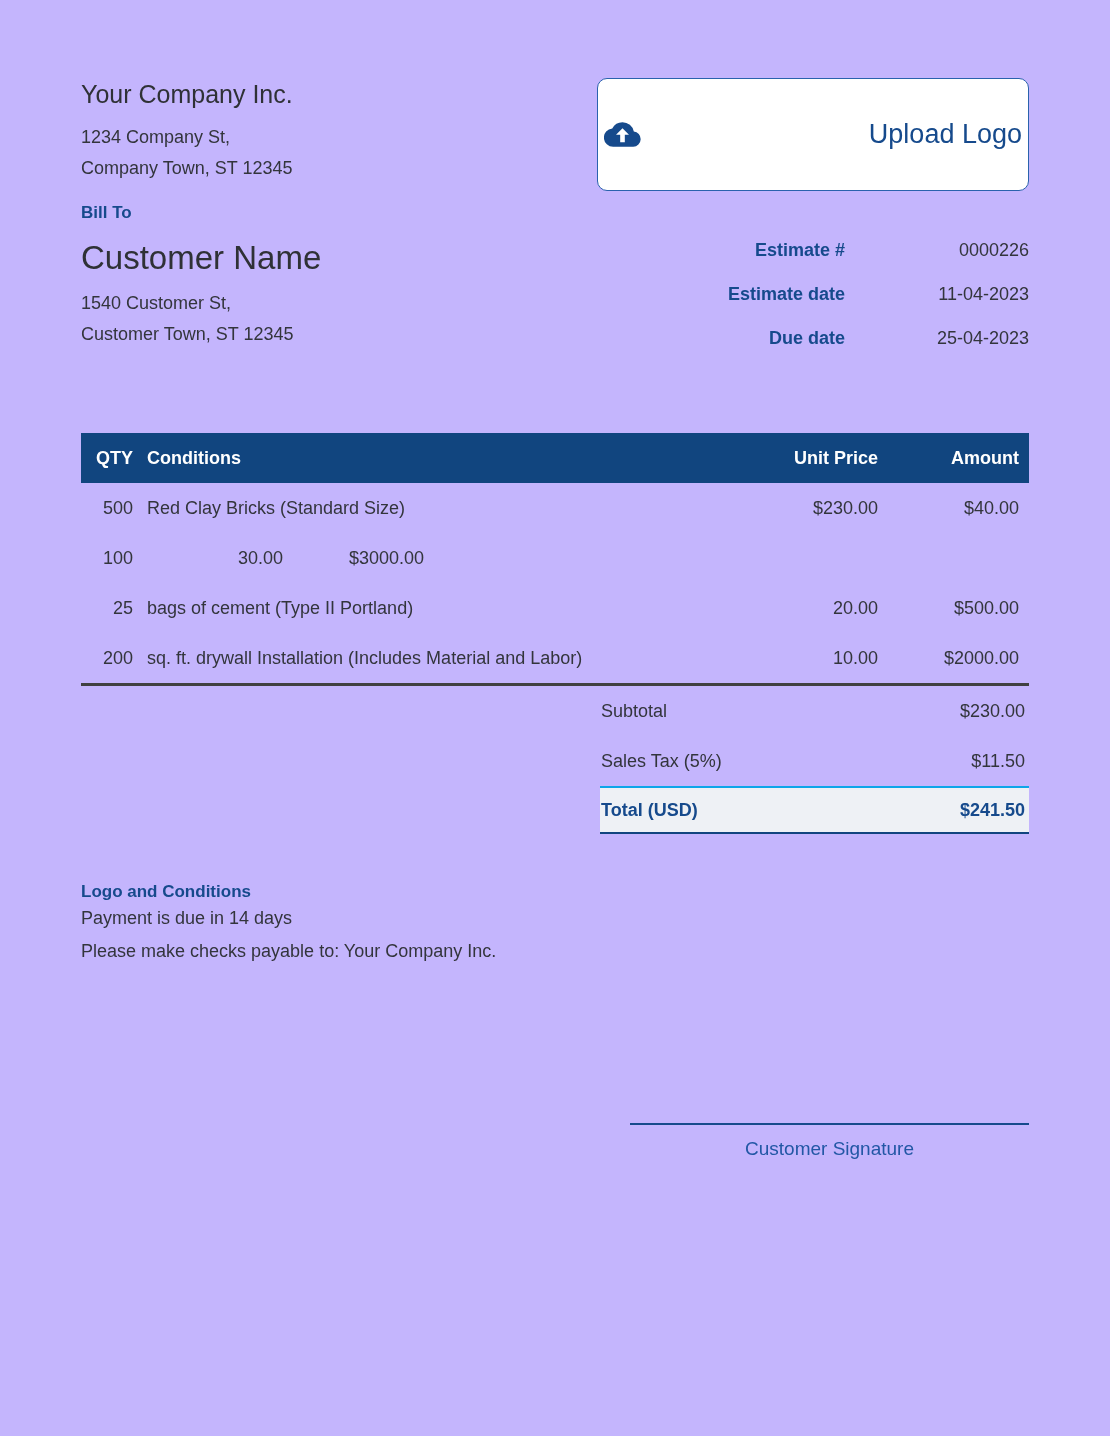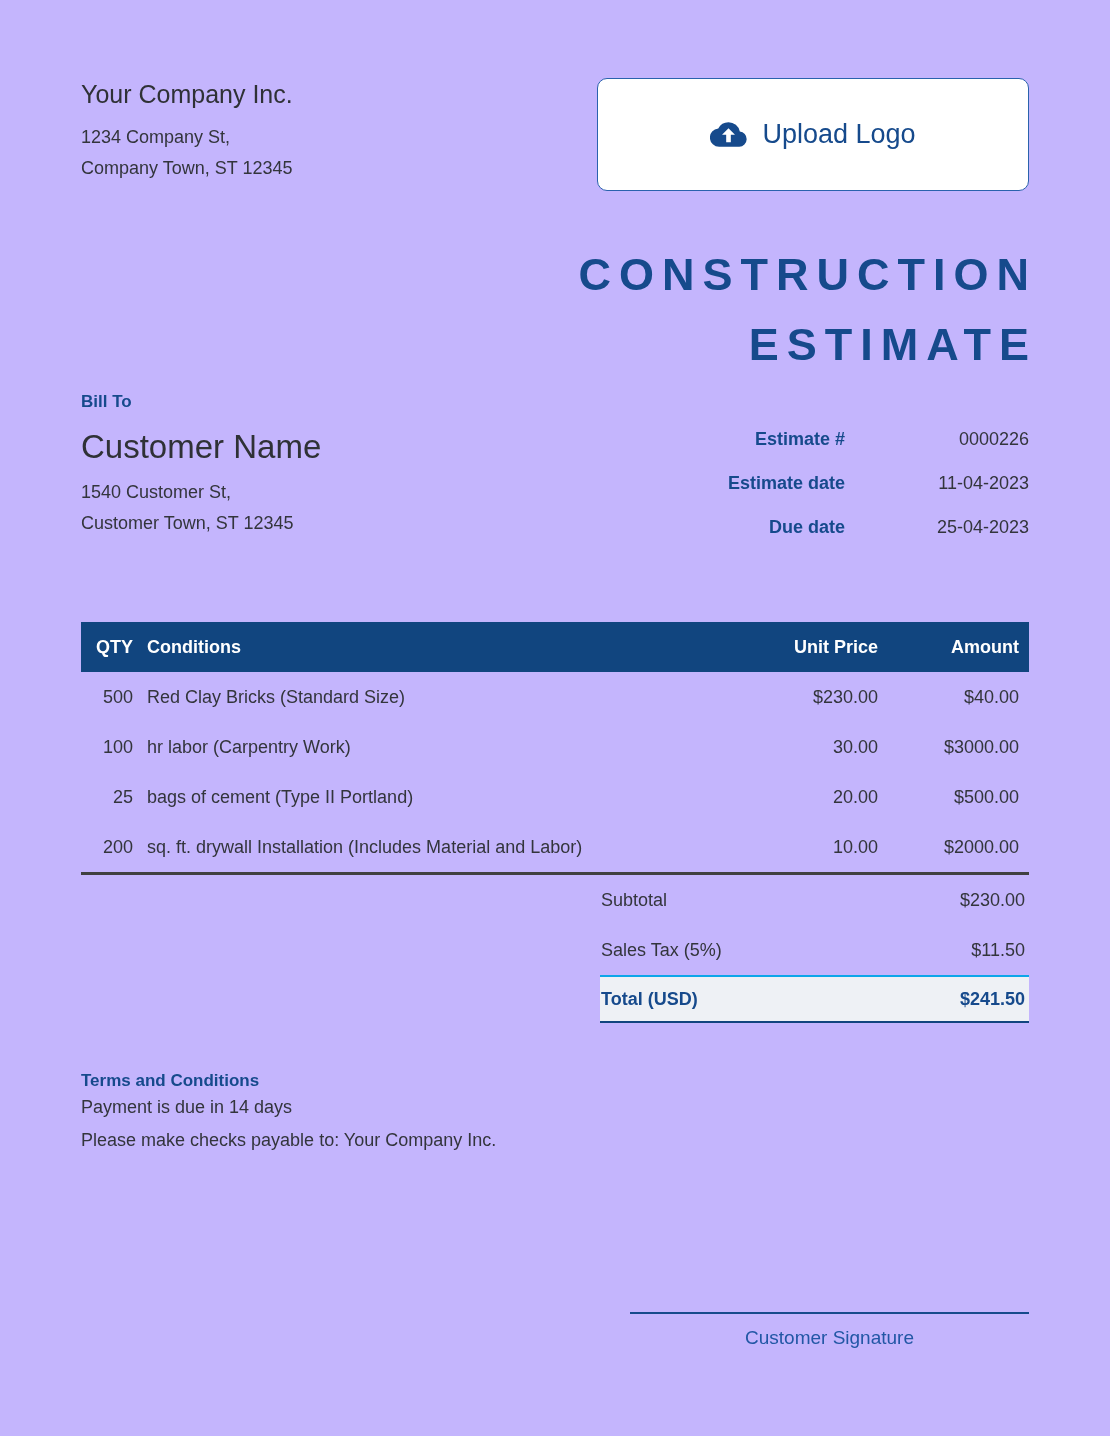--- a/index.html
+++ b/index.html
@@ -19,21 +19,21 @@
   
   .top-row { display: flex; justify-content: space-between; align-items: flex-start; }
   .company-name { font-size: 25px; color: #2f3136; margin-top: 2px; }
   .company-address { font-size: 18px; line-height: 31px; margin-top: 13px; color: #33353c; }
 
   .upload-btn {
     width: 432px; height: 113px;
     background: #ffffff;
     border: 1px solid #2a62ad;
     border-radius: 10px;
-    display: flex; align-items: center; justify-content: center; gap: 15px;
+    display: flex; align-items: center; justify-content: space-between; gap: 15px;
     font-family: "Liberation Sans", sans-serif;
     font-size: 27px; color: #164a8c;
     cursor: pointer;
   }
   .upload-btn svg { display: block; }
 
   
   .doc-title {
     margin: 49px -8px 0 0;
     text-align: right;
@@ -118,24 +118,20 @@
       <span>
         <svg width="37" height="37" viewBox="0 0 24 24" aria-hidden="true">
           <path fill="#164a8c" d="M19.35 10.04A7.49 7.49 0 0 0 12 4 7.48 7.48 0 0 0 5.36 8.04 5.994 5.994 0 0 0 6 20h13a5 5 0 0 0 .35-9.96z"></path>
           <path fill="#ffffff" d="M12 8l4.2 4.2h-2.7V17h-3v-4.8H7.8z"></path>
         </svg>
       </span>
       <span>Upload Logo</span>
     </button>
   </div>
 
-  <div class="doc-title">
-    <div>CONSTRUCTION</div>
-    <div>ESTIMATE</div>
-  </div>
 
   <div class="info-row">
     <div>
       <div class="section-label">Bill To</div>
       <div class="customer-name">Customer Name</div>
       <div class="customer-address">
         <div>1540 Customer St,</div>
         <div>Customer Town, ST 12345</div>
       </div>
     </div>
@@ -164,21 +160,20 @@
     </div>
     <div class="tbl-body">
       <div class="tbl-row">
         <div class="col-qty">500</div>
         <div class="col-desc">Red Clay Bricks (Standard Size)</div>
         <div class="col-price">$230.00</div>
         <div class="col-amount">$40.00</div>
       </div>
       <div class="tbl-row">
         <div class="col-qty">100</div>
-        <div class="col-desc">hr labor (Carpentry Work)</div>
         <div class="col-price">30.00</div>
         <div class="col-amount">$3000.00</div>
       </div>
       <div class="tbl-row">
         <div class="col-qty">25</div>
         <div class="col-desc">bags of cement (Type II Portland)</div>
         <div class="col-price">20.00</div>
         <div class="col-amount">$500.00</div>
       </div>
       <div class="tbl-row">
@@ -199,21 +194,21 @@
       <div class="t-label">Sales Tax (5%)</div>
       <div class="t-value">$11.50</div>
     </div>
     <div class="totals-row total">
       <div class="t-label">Total (USD)</div>
       <div class="t-value">$241.50</div>
     </div>
   </div>
 
   <div class="terms">
-    <div class="section-label">Terms and Conditions</div>
+    <div class="section-label">Logo and Conditions</div>
     <div class="terms-line">Payment is due in 14 days</div>
     <div class="terms-line">Please make checks payable to: Your Company Inc.</div>
   </div>
 
   <div class="signature">
     <span>Customer Signature</span>
   </div>
 
 </div>
 

